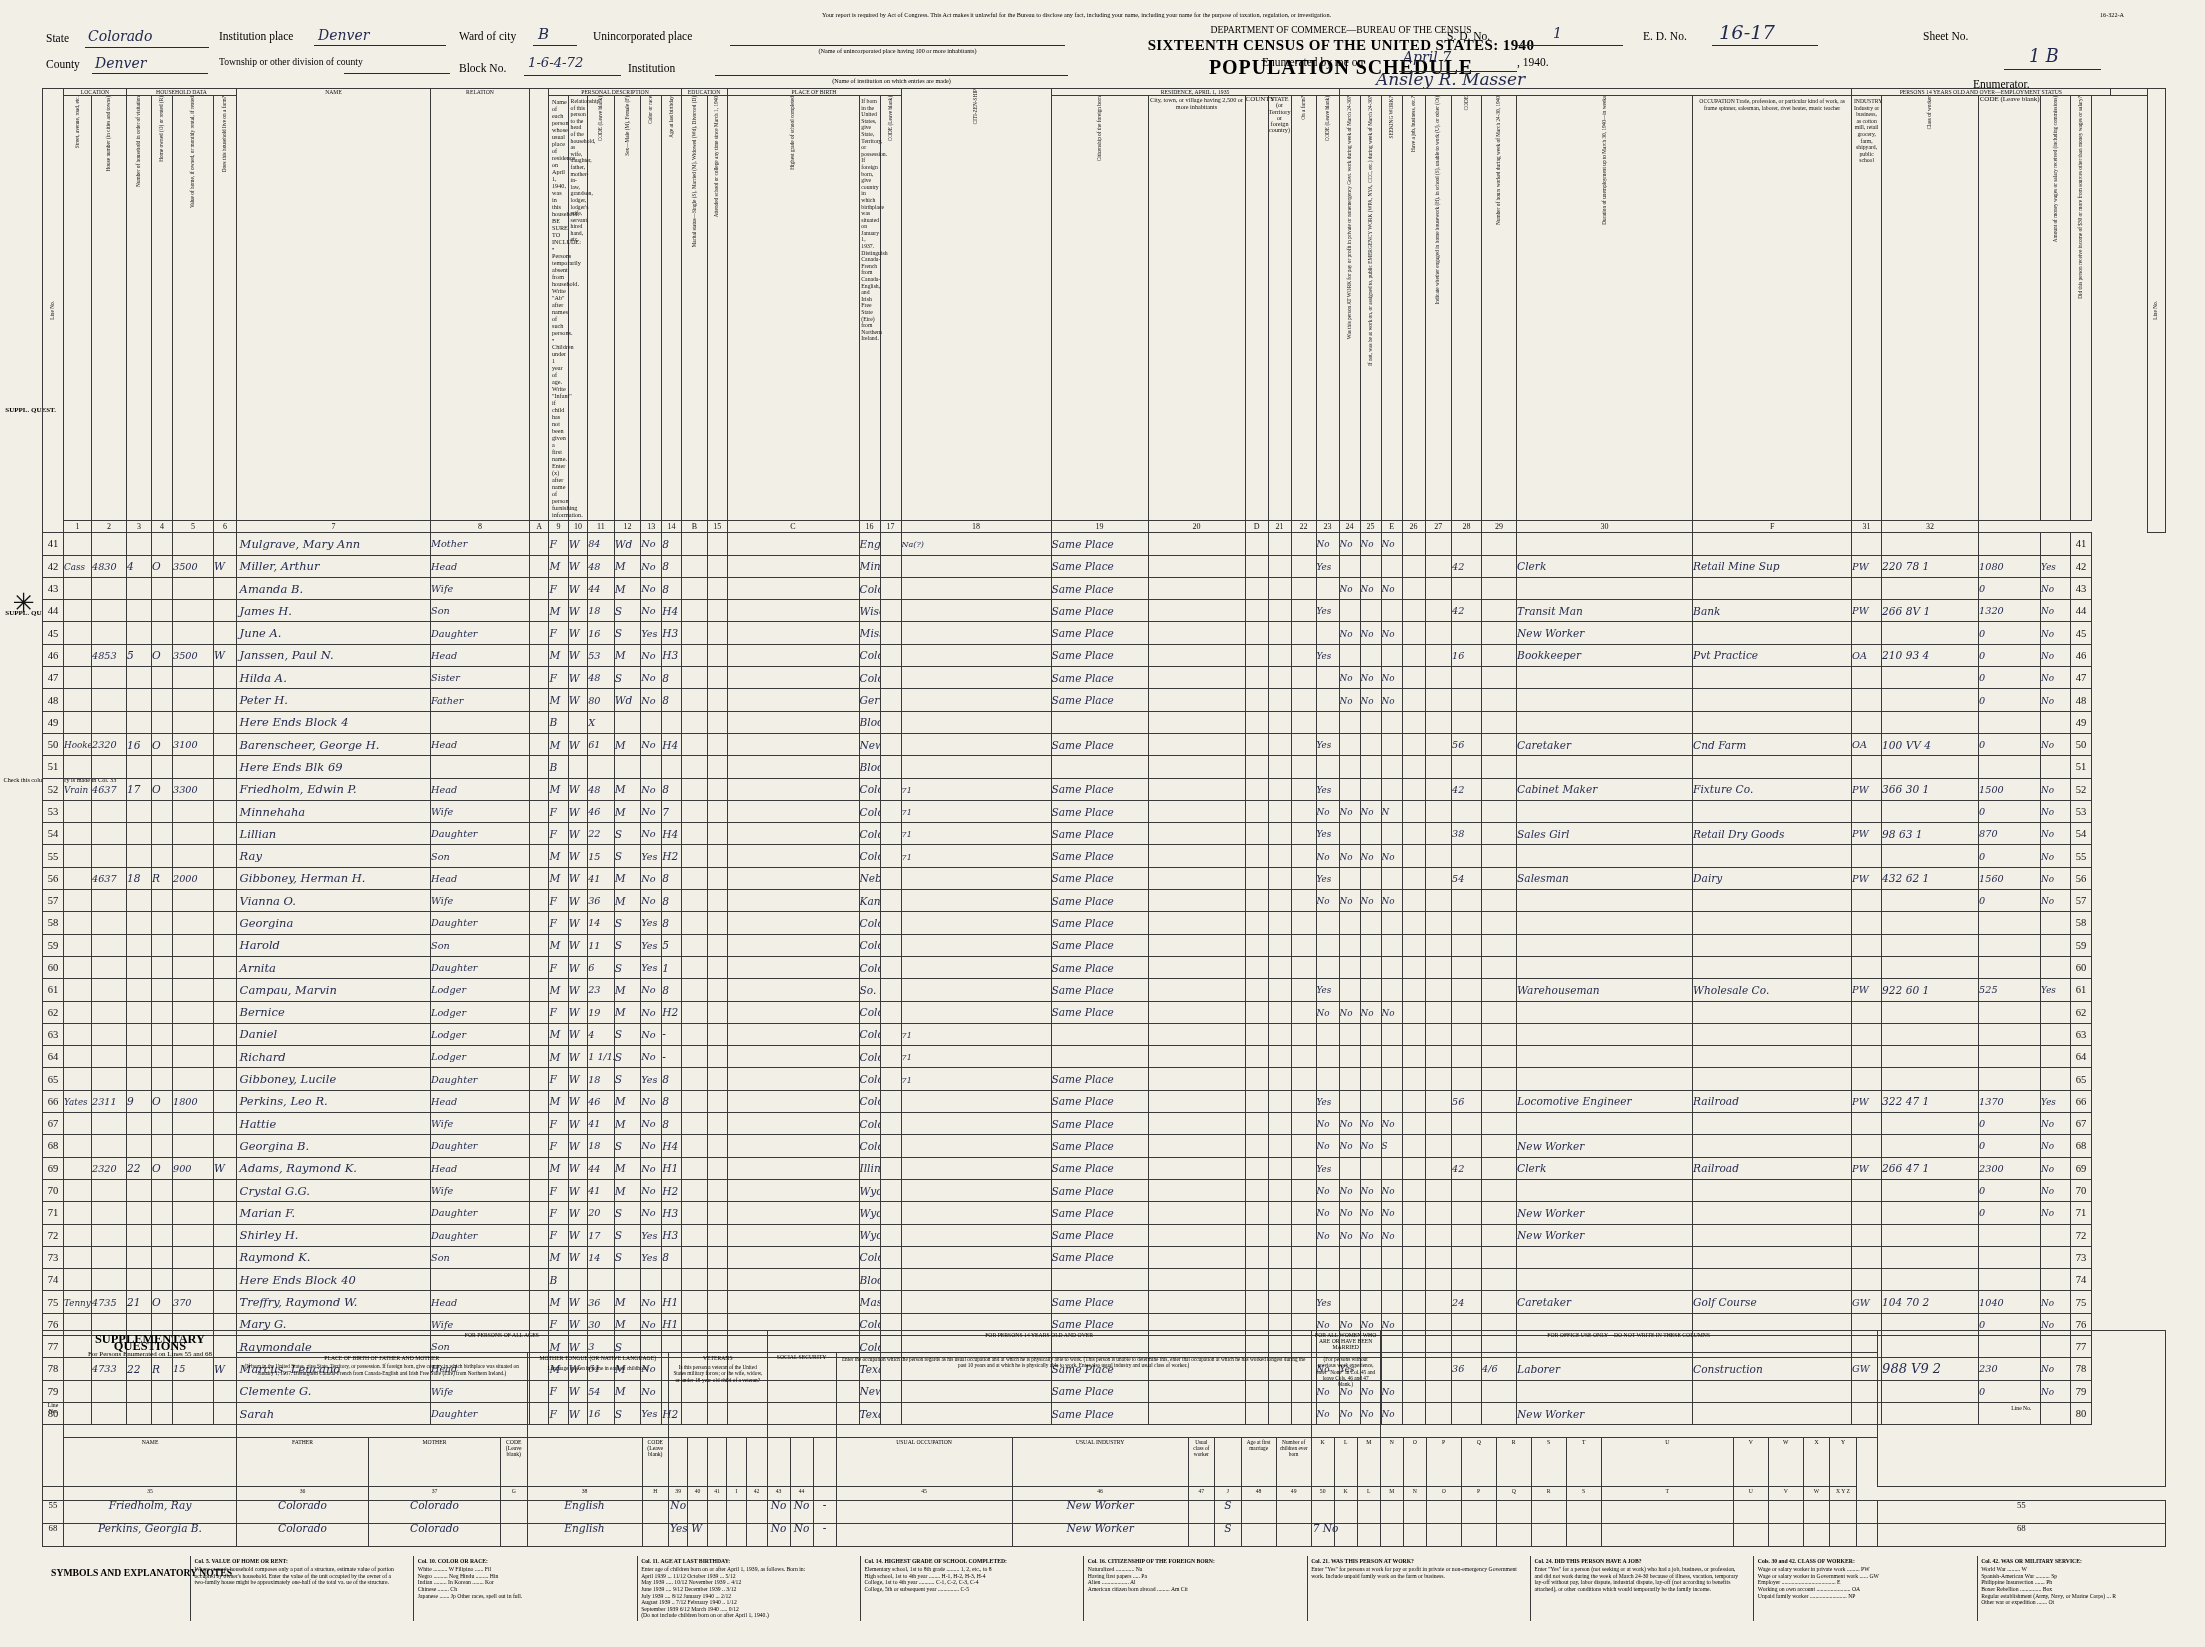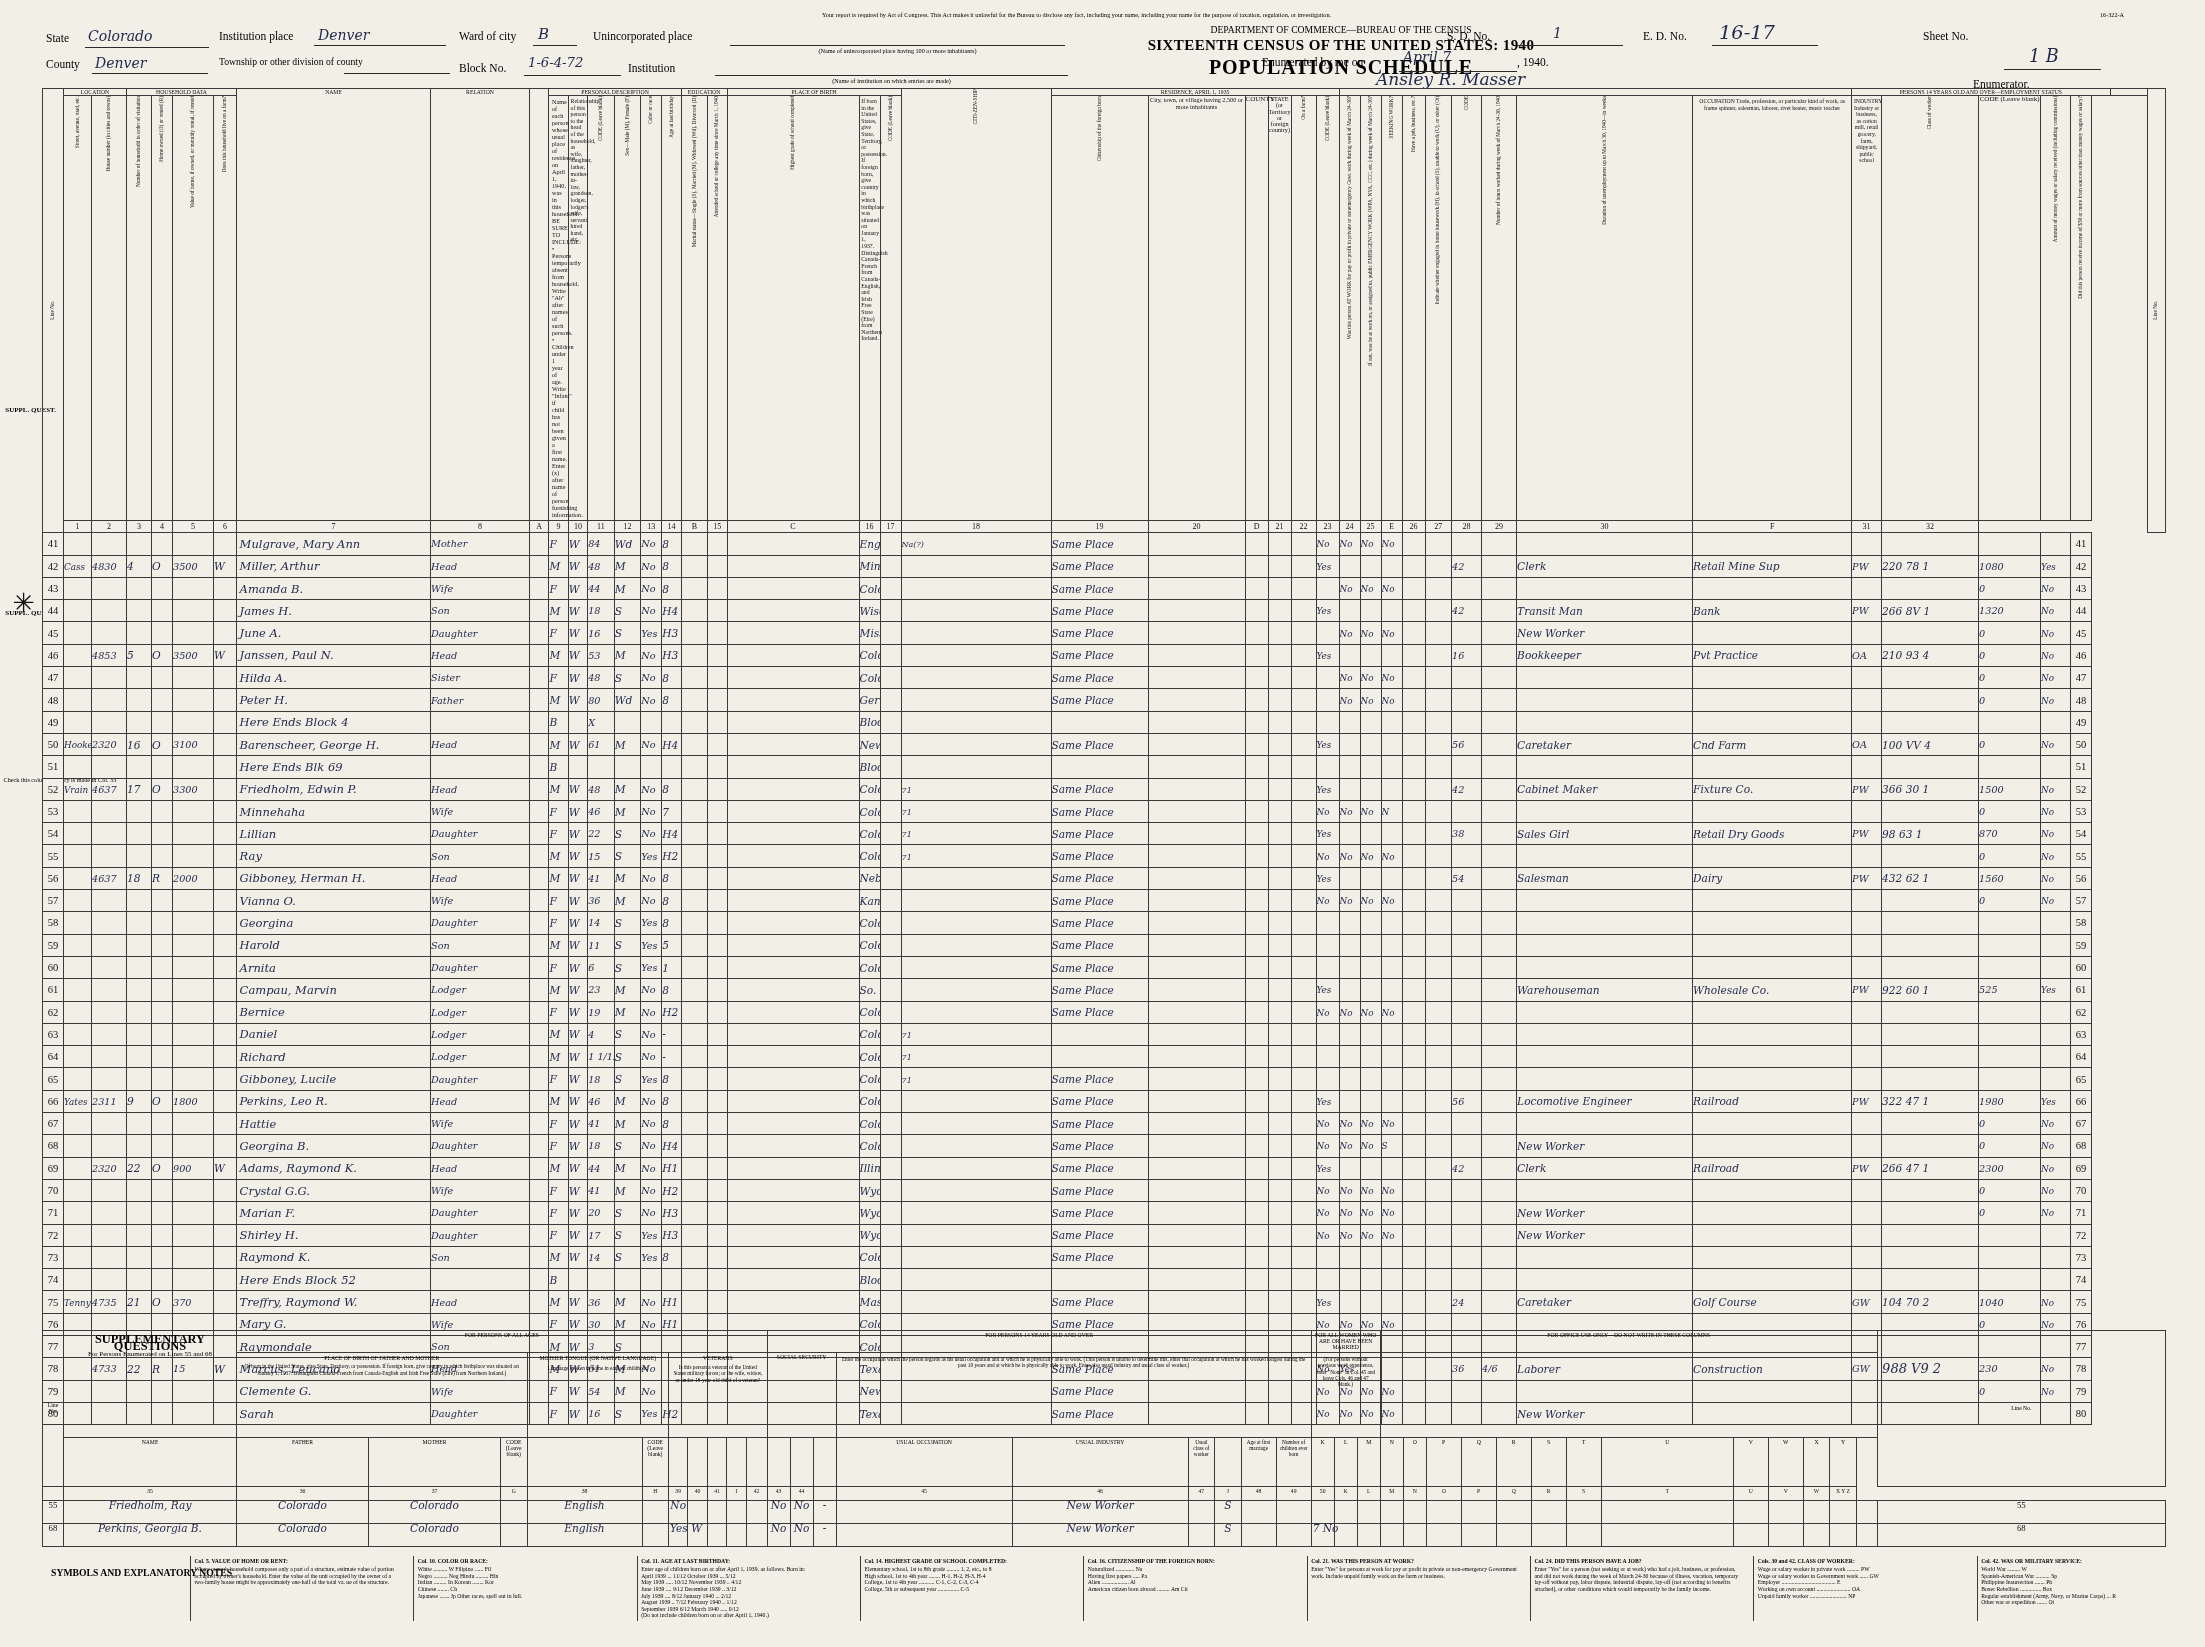--- a/index.html
+++ b/index.html
@@ -1384,21 +1384,21 @@
             <td style="overflow: hidden;"><span class="cellhw c" style="font-size:8.8px"></span></td>
             <td style="overflow: hidden;"><span class="cellhw c" style="font-size:8.8px"></span></td>
             <td style="overflow: hidden;"><span class="cellhw c"></span></td>
             <td style="overflow: hidden;"><span class="cellhw c"></span></td>
             <td style="overflow: hidden;"><span class="cellhw c" style="font-size:9.7px">56</span></td>
             <td style="overflow: hidden;"><span class="cellhw c" style="font-size:9.7px"></span></td>
             <td style="overflow: hidden;"><span class="cellhw c" style="font-size:10.6px">Locomotive Engineer</span></td>
             <td style="overflow: hidden;"><span class="cellhw c" style="font-size:10.6px">Railroad</span></td>
             <td style="overflow: hidden;"><span class="cellhw c" style="font-size:9.7px">PW</span></td>
             <td style="overflow: hidden;"><span class="cellhw c" style="font-size:10.6px">322 47 1</span></td>
-            <td style="overflow: hidden;"><span class="cellhw c" style="font-size:9.7px">1980</span></td>
+            <td style="overflow: hidden;"><span class="cellhw c" style="font-size:9.7px">1370</span></td>
             <td style="overflow: hidden;"><span class="cellhw c" style="font-size:8.8px">Yes</span></td>
             <td class="lineno">66</td>
           </tr>
           <tr class="datarow">
             <td class="lineno">67</td>
             <td style="overflow: hidden;"><span class="cellhw c" style="font-size:8.8px"></span></td>
             <td style="overflow: hidden;"><span class="cellhw c" style="font-size:9.7px"></span></td>
             <td style="overflow: hidden;"><span class="cellhw c"></span></td>
             <td style="overflow: hidden;"><span class="cellhw c"></span></td>
             <td style="overflow: hidden;"><span class="cellhw c" style="font-size:9.7px"></span></td>
@@ -1704,21 +1704,21 @@
             <td class="lineno">73</td>
           </tr>
           <tr class="datarow">
             <td class="lineno">74</td>
             <td style="overflow: hidden;"><span class="cellhw c" style="font-size:8.8px"></span></td>
             <td style="overflow: hidden;"><span class="cellhw c" style="font-size:9.7px"></span></td>
             <td style="overflow: hidden;"><span class="cellhw c"></span></td>
             <td style="overflow: hidden;"><span class="cellhw c"></span></td>
             <td style="overflow: hidden;"><span class="cellhw c" style="font-size:9.7px"></span></td>
             <td style="overflow: hidden;"><span class="cellhw c"></span></td>
-            <td style="overflow: hidden;"><span class="cellhw" style="font-size:11.5px">Here Ends Block 52</span></td>
+            <td style="overflow: hidden;"><span class="cellhw" style="font-size:11.5px">Here Ends Block 40</span></td>
             <td style="overflow: hidden;"><span class="cellhw c" style="font-size:9.7px"></span></td>
             <td style="overflow: hidden;"><span class="cellhw c"></span></td>
             <td style="overflow: hidden;"><span class="cellhw c">B</span></td>
             <td style="overflow: hidden;"><span class="cellhw c"></span></td>
             <td style="overflow: hidden;"><span class="cellhw c" style="font-size:9.7px"></span></td>
             <td style="overflow: hidden;"><span class="cellhw c"></span></td>
             <td style="overflow: hidden;"><span class="cellhw c" style="font-size:9.7px"></span></td>
             <td style="overflow: hidden;"><span class="cellhw c"></span></td>
             <td style="overflow: hidden;"><span class="cellhw c"></span></td>
             <td style="overflow: hidden;"><span class="cellhw c"></span></td>

